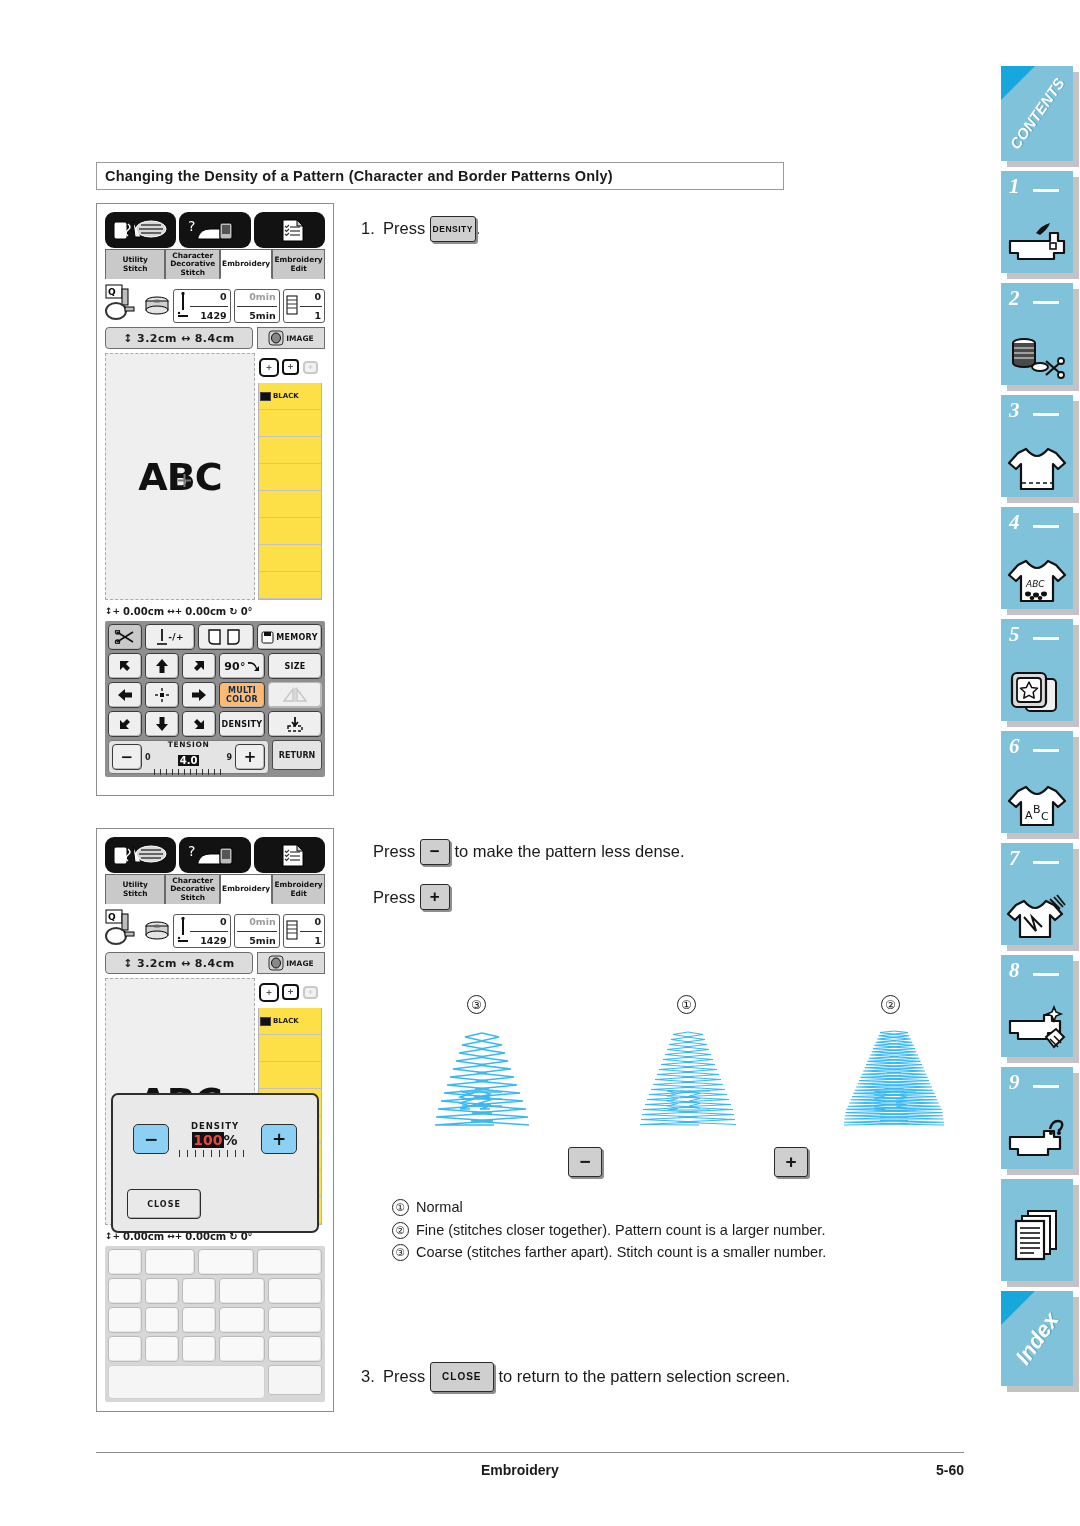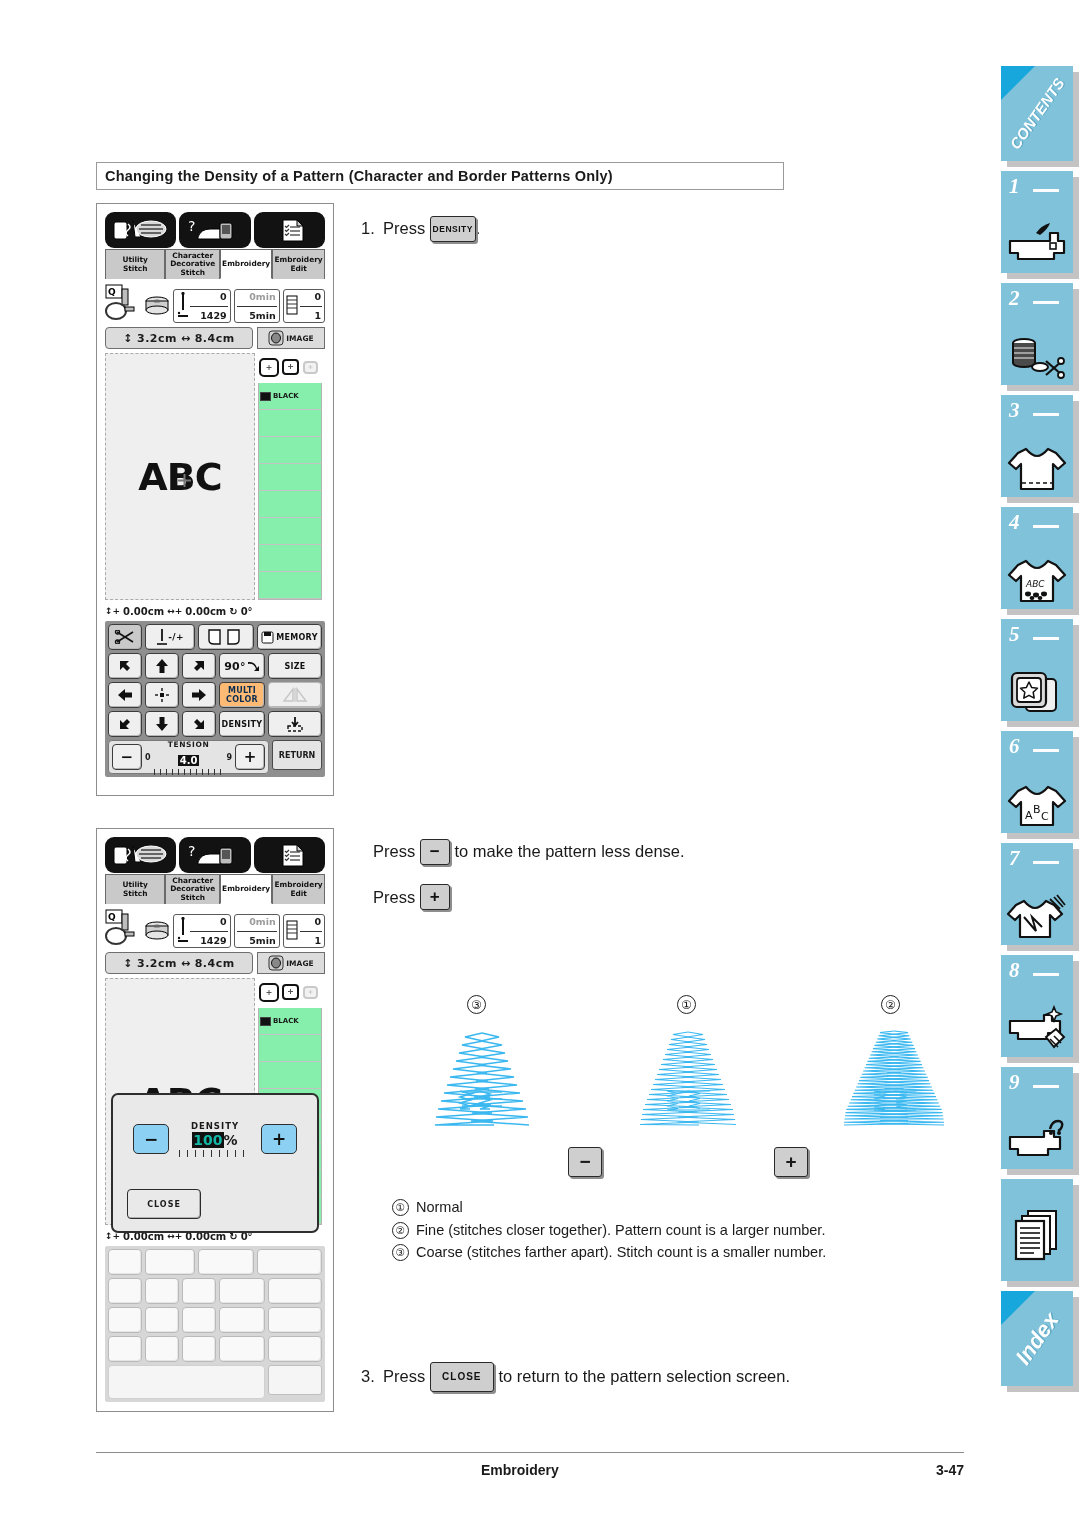--- a/index.html
+++ b/index.html
@@ -98,21 +98,21 @@
   }
   .preview .abc {
     font-family:"DejaVu Sans", sans-serif; font-weight:bold;
     font-size:38px; letter-spacing:-1px; color:#111;
   }
   .preview .cross { position:absolute; left:72px; top:120px;
     width:13px; height:13px; }
   .rightcol { width:64px; display:flex; flex-direction:column; }
   .hooprow { height:30px; display:flex; align-items:center; gap:1px; }
   .colorlist { flex:1; border:1px solid #b4b4b4; border-top:none;
-               display:flex; flex-direction:column; background:#86efac; }
+               display:flex; flex-direction:column; background:#fde047; }
   .colorlist .cl {
     flex:1; border-bottom:1px solid #c3c3c3; font-size:7px;
     display:flex; align-items:center; padding-left:1px; gap:2px;
     font-weight:bold;
   }
   .swatch { width:11px; height:9px; background:#111; border:1px solid #444; flex:none; }
 
   
   .coordrow {
     display:flex; align-items:center; gap:3px; margin-top:3px;
@@ -158,21 +158,21 @@
   }
   .dlg-row { position:absolute; left:0; right:0; top:26px;
              display:flex; align-items:center; justify-content:center; gap:10px; }
   .dlg-btn { width:36px; height:30px; background:#8cd1f3; border:1px solid #2e2e2e;
              border-radius:5px; display:flex; align-items:center; justify-content:center;
              font-size:17px; font-weight:bold; color:#111; }
   .dlg-mid { text-align:center; }
   .dlg-mid .lbl { font-size:8.5px; font-weight:bold; letter-spacing:1px; }
   .dlg-mid .val { font-size:14px; font-weight:bold; margin-top:1px;
                   font-family:"DejaVu Sans", sans-serif; }
-  .dlg-mid .val b { background:#111; color:#14b8a6; padding:0 1px; }
+  .dlg-mid .val b { background:#111; color:#ef4444; padding:0 1px; }
   .dlg-ticks { width:72px; height:7px; margin:2px auto 0; background:
       repeating-linear-gradient(to right, #333 0 1px, transparent 1px 8px); }
   .dlg-close {
     position:absolute; left:14px; bottom:12px; width:74px; height:30px;
     background:#e9e9e9; border:1px solid #2b2b2b; border-radius:4px;
     display:flex; align-items:center; justify-content:center;
     font-size:8px; font-weight:bold; letter-spacing:1px;
     box-shadow: inset -1px -1px 0 #b0b0b0;
   }
 
@@ -908,21 +908,21 @@
     <span class="stepnum">3.</span><span>Press</span>
     <span class="inline-btn btn-close">
       <span>CLOSE</span>
     </span>
     <span>to return to the pattern selection screen.</span>
   </div>
 
   <div id="footrule"></div>
   <div id="footer">
     <span id="foot-title">Embroidery</span>
-    <span>3-47</span>
+    <span>5-60</span>
   </div>
 
   <div id="nav">
 
     <div class="navtab" style="height:95px">
       <div class="corner"></div>
       <div class="rot" style="font-size:15px">CONTENTS</div>
     </div>
 
     <div class="navtab" style="height:102px">

